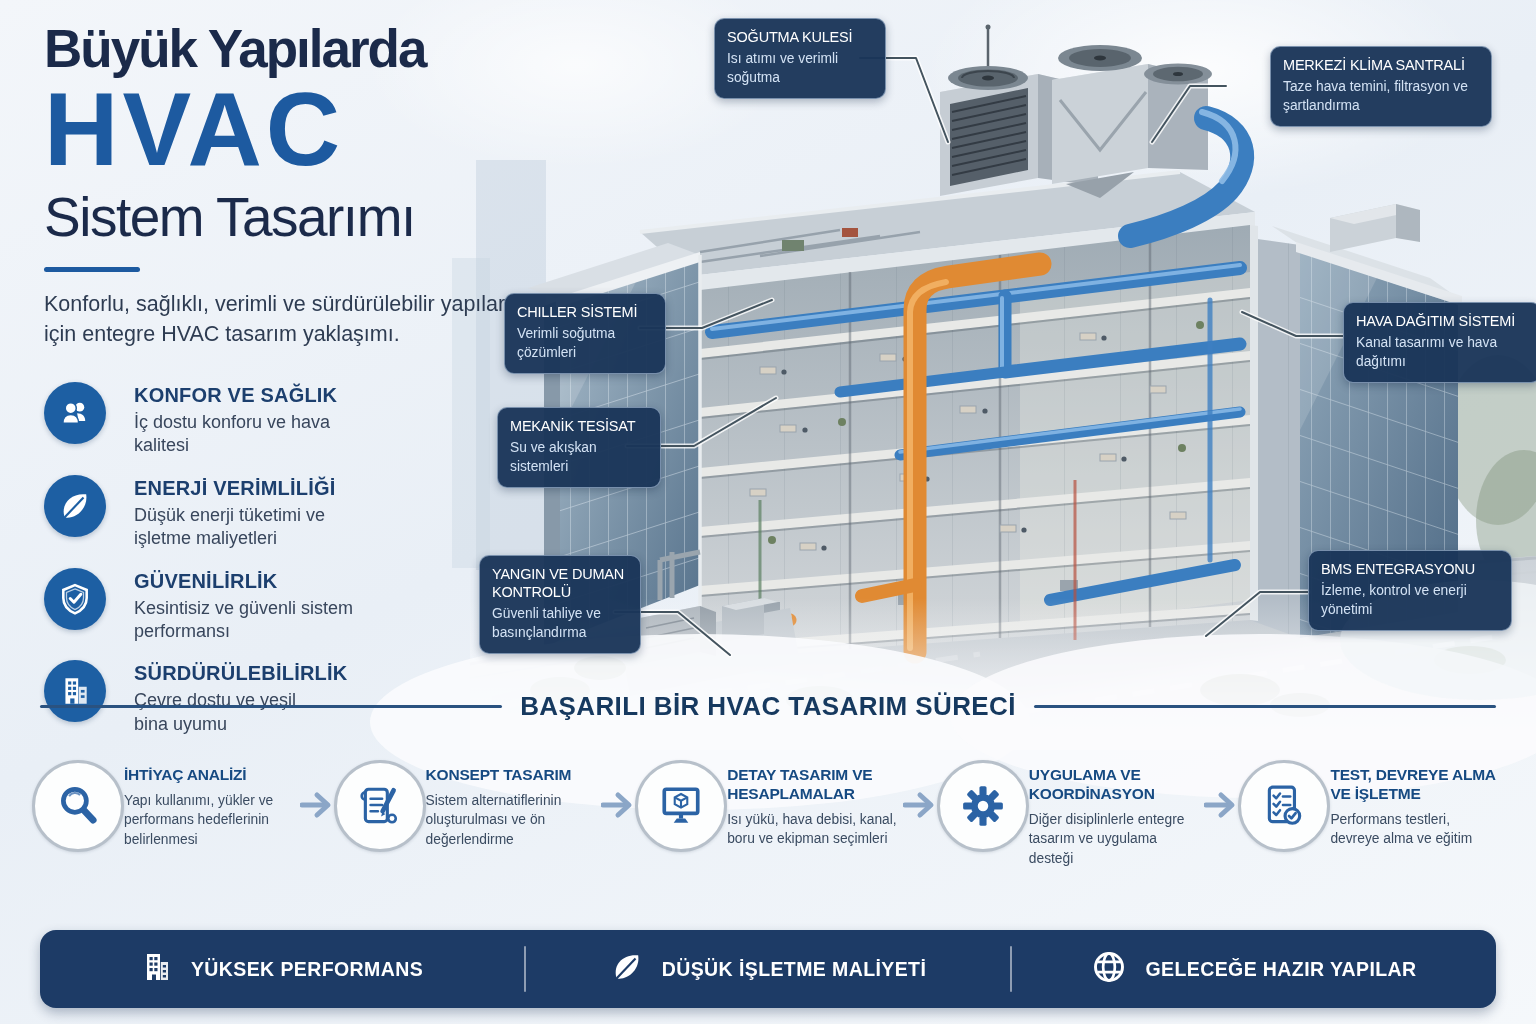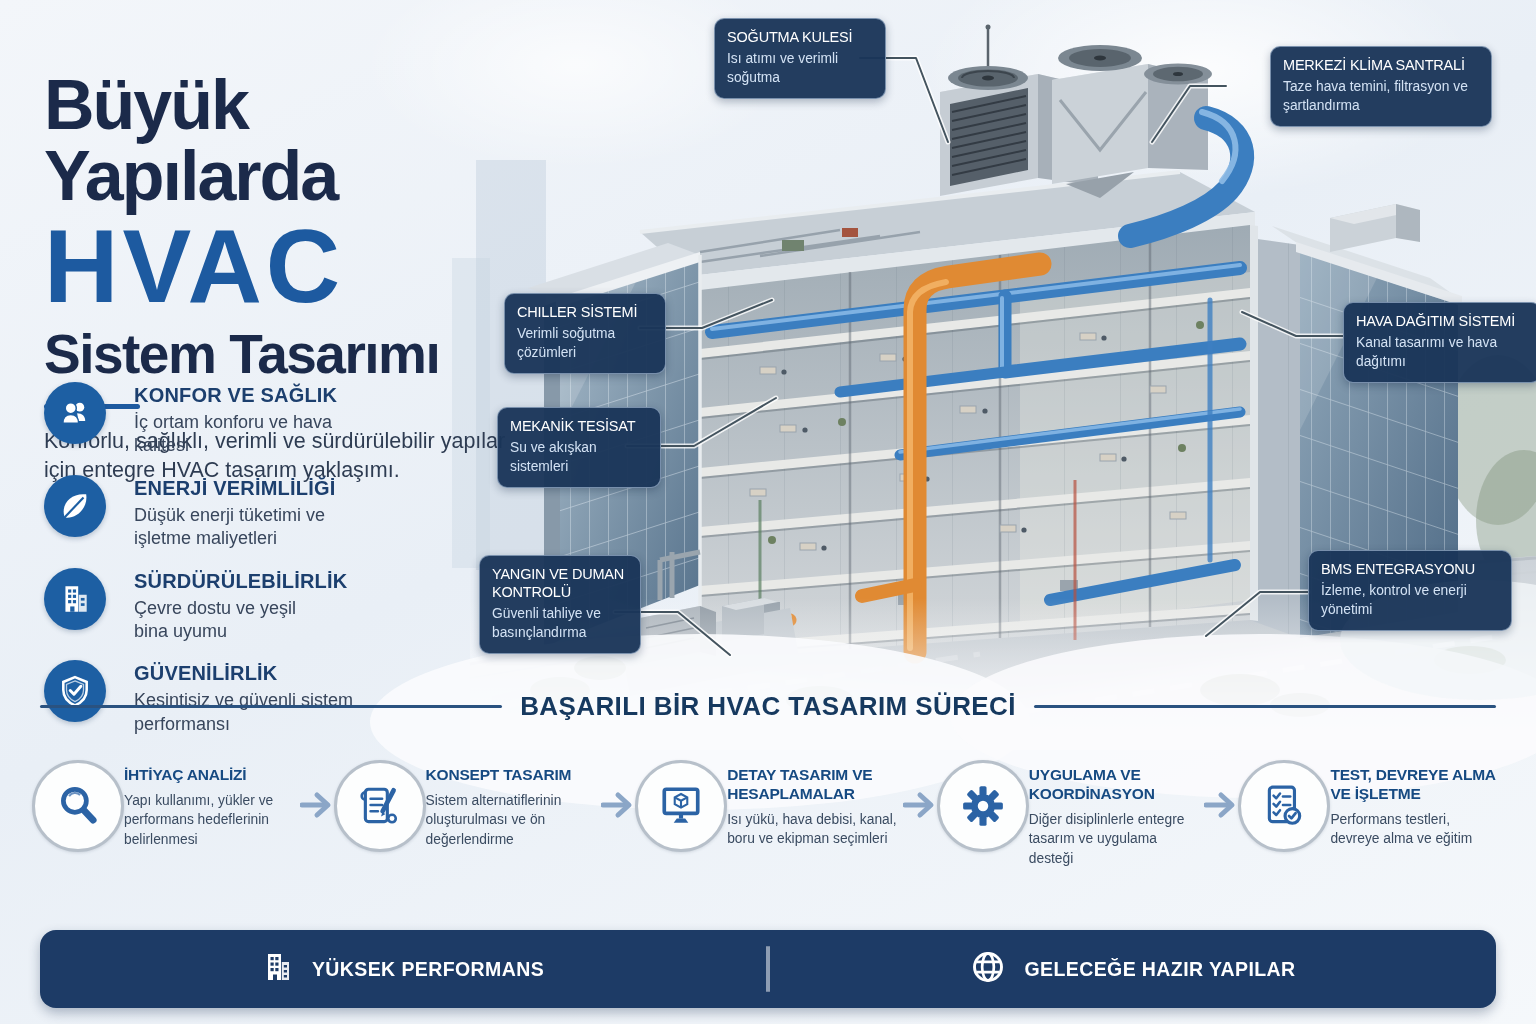--- a/index.html
+++ b/index.html
@@ -10,23 +10,23 @@
     background:linear-gradient(155deg,#f3f6fa 0%,#e9eff6 45%,#f5f8fb 100%);
   }
   .cloud{position:absolute;border-radius:50%;pointer-events:none;}
   .cloud.c1{left:920px;top:-60px;width:560px;height:260px;background:radial-gradient(ellipse at center,rgba(255,255,255,.85),rgba(255,255,255,0) 70%);}
   .cloud.c2{left:360px;top:-40px;width:430px;height:210px;background:radial-gradient(ellipse at center,rgba(255,255,255,.7),rgba(255,255,255,0) 70%);}
 
   svg.scene{position:absolute;left:0;top:0;z-index:1;}
 
   
   .hero{position:absolute;left:44px;top:22px;z-index:2;width:480px;}
-  .hero .t1{font-size:70px;font-weight:700;color:#1b2a4a;letter-spacing:-2px;line-height:1.02;margin-top:48px;}
+  .hero .t1{font-size:53px;font-weight:700;color:#1b2a4a;letter-spacing:-2px;line-height:1.02;}
   .hero .t2{font-size:103px;font-weight:700;color:#1d5aa0;letter-spacing:4px;line-height:.98;margin-top:4px;}
-  .hero .t3{font-size:55px;font-weight:700;color:#1b2a4a;letter-spacing:-1.5px;line-height:1.02;margin-top:8px;}
+  .hero .t3{font-size:55px;font-weight:400;color:#1b2a4a;letter-spacing:-1.5px;line-height:1.02;margin-top:8px;}
   .hero .rule{width:96px;height:5px;background:#1d5aa0;border-radius:3px;margin-top:22px;}
   .hero .subtitle{margin-top:18px;width:470px;font-size:21.5px;line-height:1.38;color:#2e3c52;}
 
   
   .features{position:absolute;left:44px;top:382px;z-index:2;list-style:none;margin:0;padding:0;}
   .feature{display:flex;gap:28px;margin-bottom:17px;align-items:flex-start;}
   .badge{flex:0 0 62px;width:62px;height:62px;border-radius:50%;background:#1d5fa3;display:flex;align-items:center;justify-content:center;box-shadow:0 2px 5px rgba(20,50,90,.25);}
   .feature h3{margin:2px 0 0 0;font-size:20px;font-weight:700;color:#1c3f6e;letter-spacing:.2px;}
   .feature p{margin:4px 0 0 0;font-size:18px;line-height:1.3;color:#38465c;}
   .feature p.w1{max-width:205px}.feature p.w2{max-width:222px}.feature p.w3{max-width:282px}.feature p.w4{max-width:172px}
@@ -370,33 +370,46 @@
             <g fill="#ffffff">
               <circle cx="20.5" cy="10.5" r="4.2"></circle>
               <path d="M18,16.2c4.8,0,7.6,2.6,7.6,7.4h-6.2z"></path>
               <circle cx="12" cy="11.5" r="5.2" stroke="#1d5fa3" stroke-width="1.4"></circle>
               <path d="M4.6,25.6c0-5.4,3.2-8.2,7.4-8.2s7.4,2.8,7.4,8.2z" stroke="#1d5fa3" stroke-width="1.4"></path>
             </g>
           </svg>
       </span>
       <div>
         <h3>KONFOR VE SAĞLIK</h3>
-        <p class="w1">İç ortam konforu ve hava kalitesi</p>
+        <p class="w1">İç dostu konforu ve hava kalitesi</p>
       </div>
     </li>
     <li class="feature">
       <span class="badge">
         <svg width="34" height="34" viewBox="0 0 32 32">
             <path d="M6,26 C2.5,13 13,3.5 26.5,5 C28.5,17.5 18,27.5 8,27 Z" fill="#ffffff"></path>
             <line x1="5" y1="28" x2="24" y2="8" stroke="#1d5fa3" stroke-width="2"></line>
           </svg>
       </span>
       <div>
         <h3>ENERJİ VERİMLİLİĞİ</h3>
         <p class="w2">Düşük enerji tüketimi ve işletme maliyetleri</p>
+      </div>
+    </li>
+    <li class="feature">
+      <span class="badge">
+        <svg width="34" height="34" viewBox="0 0 32 32" fill="none">
+            <path d="M16,3 L27,7.5 V15 C27,21.8 22.3,26.8 16,29.5 C9.7,26.8 5,21.8 5,15 V7.5 Z" stroke="#ffffff" stroke-width="2.4"></path>
+            <path d="M16,6.5 L24,9.8 V15 C24,20 20.6,23.8 16,26 C11.4,23.8 8,20 8,15 V9.8 Z" stroke="#ffffff" stroke-width="1.2" opacity=".7"></path>
+            <path d="M11.5,15.5 L15,19 L21.5,11.5" stroke="#ffffff" stroke-width="2.8" stroke-linecap="round" stroke-linejoin="round"></path>
+          </svg>
+      </span>
+      <div>
+        <h3>GÜVENİLİRLİK</h3>
+        <p class="w3">Kesintisiz ve güvenli sistem performansı</p>
       </div>
     </li>
     <li class="feature">
       <span class="badge">
         <svg width="34" height="34" viewBox="0 0 32 32">
             <rect x="7" y="4" width="12" height="24" fill="#ffffff"></rect>
             <rect x="19.5" y="12" width="7.5" height="16" fill="#ffffff" opacity=".85"></rect>
             <g fill="#1d5fa3">
               <rect x="9.5" y="7" width="3" height="3"></rect>
               <rect x="14" y="7" width="3" height="3"></rect>
@@ -406,33 +419,20 @@
               <rect x="14" y="17" width="3" height="3"></rect>
               <rect x="11.5" y="23" width="4" height="5"></rect>
               <rect x="21.5" y="15" width="3.5" height="2.5"></rect>
               <rect x="21.5" y="20" width="3.5" height="2.5"></rect>
             </g>
           </svg>
       </span>
       <div>
         <h3>SÜRDÜRÜLEBİLİRLİK</h3>
         <p class="w4">Çevre dostu ve yeşil bina uyumu</p>
-      </div>
-    </li>
-    <li class="feature">
-      <span class="badge">
-        <svg width="34" height="34" viewBox="0 0 32 32" fill="none">
-            <path d="M16,3 L27,7.5 V15 C27,21.8 22.3,26.8 16,29.5 C9.7,26.8 5,21.8 5,15 V7.5 Z" stroke="#ffffff" stroke-width="2.4"></path>
-            <path d="M16,6.5 L24,9.8 V15 C24,20 20.6,23.8 16,26 C11.4,23.8 8,20 8,15 V9.8 Z" stroke="#ffffff" stroke-width="1.2" opacity=".7"></path>
-            <path d="M11.5,15.5 L15,19 L21.5,11.5" stroke="#ffffff" stroke-width="2.8" stroke-linecap="round" stroke-linejoin="round"></path>
-          </svg>
-      </span>
-      <div>
-        <h3>GÜVENİLİRLİK</h3>
-        <p class="w3">Kesintisiz ve güvenli sistem performansı</p>
       </div>
     </li>
   </ul>
 
   <div class="callout co-sogutma">
     <h4>SOĞUTMA KULESİ</h4>
     <p>Isı atımı ve verimli soğutma</p>
   </div>
   <div class="callout co-klima">
     <h4>MERKEZİ KLİMA SANTRALİ</h4>
@@ -594,20 +594,29 @@
               <rect x="11" y="23.5" width="4" height="5.5"></rect>
               <rect x="21.8" y="14" width="3.2" height="2.5"></rect>
               <rect x="21.8" y="19" width="3.2" height="2.5"></rect>
               <rect x="21.8" y="24" width="3.2" height="2.5"></rect>
             </g>
           </svg>
       </span>
       <span class="lbl">YÜKSEK PERFORMANS</span>
     </div>
     <div class="bar-sep"></div>
+    <div class="bar-cell">
+      <span>
+        <svg width="34" height="34" viewBox="0 0 32 32">
+            <path d="M6,26 C2.5,13 13,3.5 26.5,5 C28.5,17.5 18,27.5 8,27 Z" fill="#ffffff"></path>
+            <line x1="5" y1="28" x2="24" y2="8" stroke="#1d3b66" stroke-width="2"></line>
+          </svg>
+      </span>
+      <span class="lbl">DÜŞÜK İŞLETME MALİYETİ</span>
+    </div>
     <div class="bar-sep"></div>
     <div class="bar-cell">
       <span>
         <svg width="36" height="36" viewBox="0 0 32 32" fill="none">
             <circle cx="16" cy="16" r="12" stroke="#ffffff" stroke-width="2.6"></circle>
             <ellipse cx="16" cy="16" rx="5.2" ry="12" stroke="#ffffff" stroke-width="2.4"></ellipse>
             <path d="M5.6,11.5 H26.4 M5.6,20.5 H26.4" stroke="#ffffff" stroke-width="2.4"></path>
           </svg>
       </span>
       <span class="lbl">GELECEĞE HAZIR YAPILAR</span>

